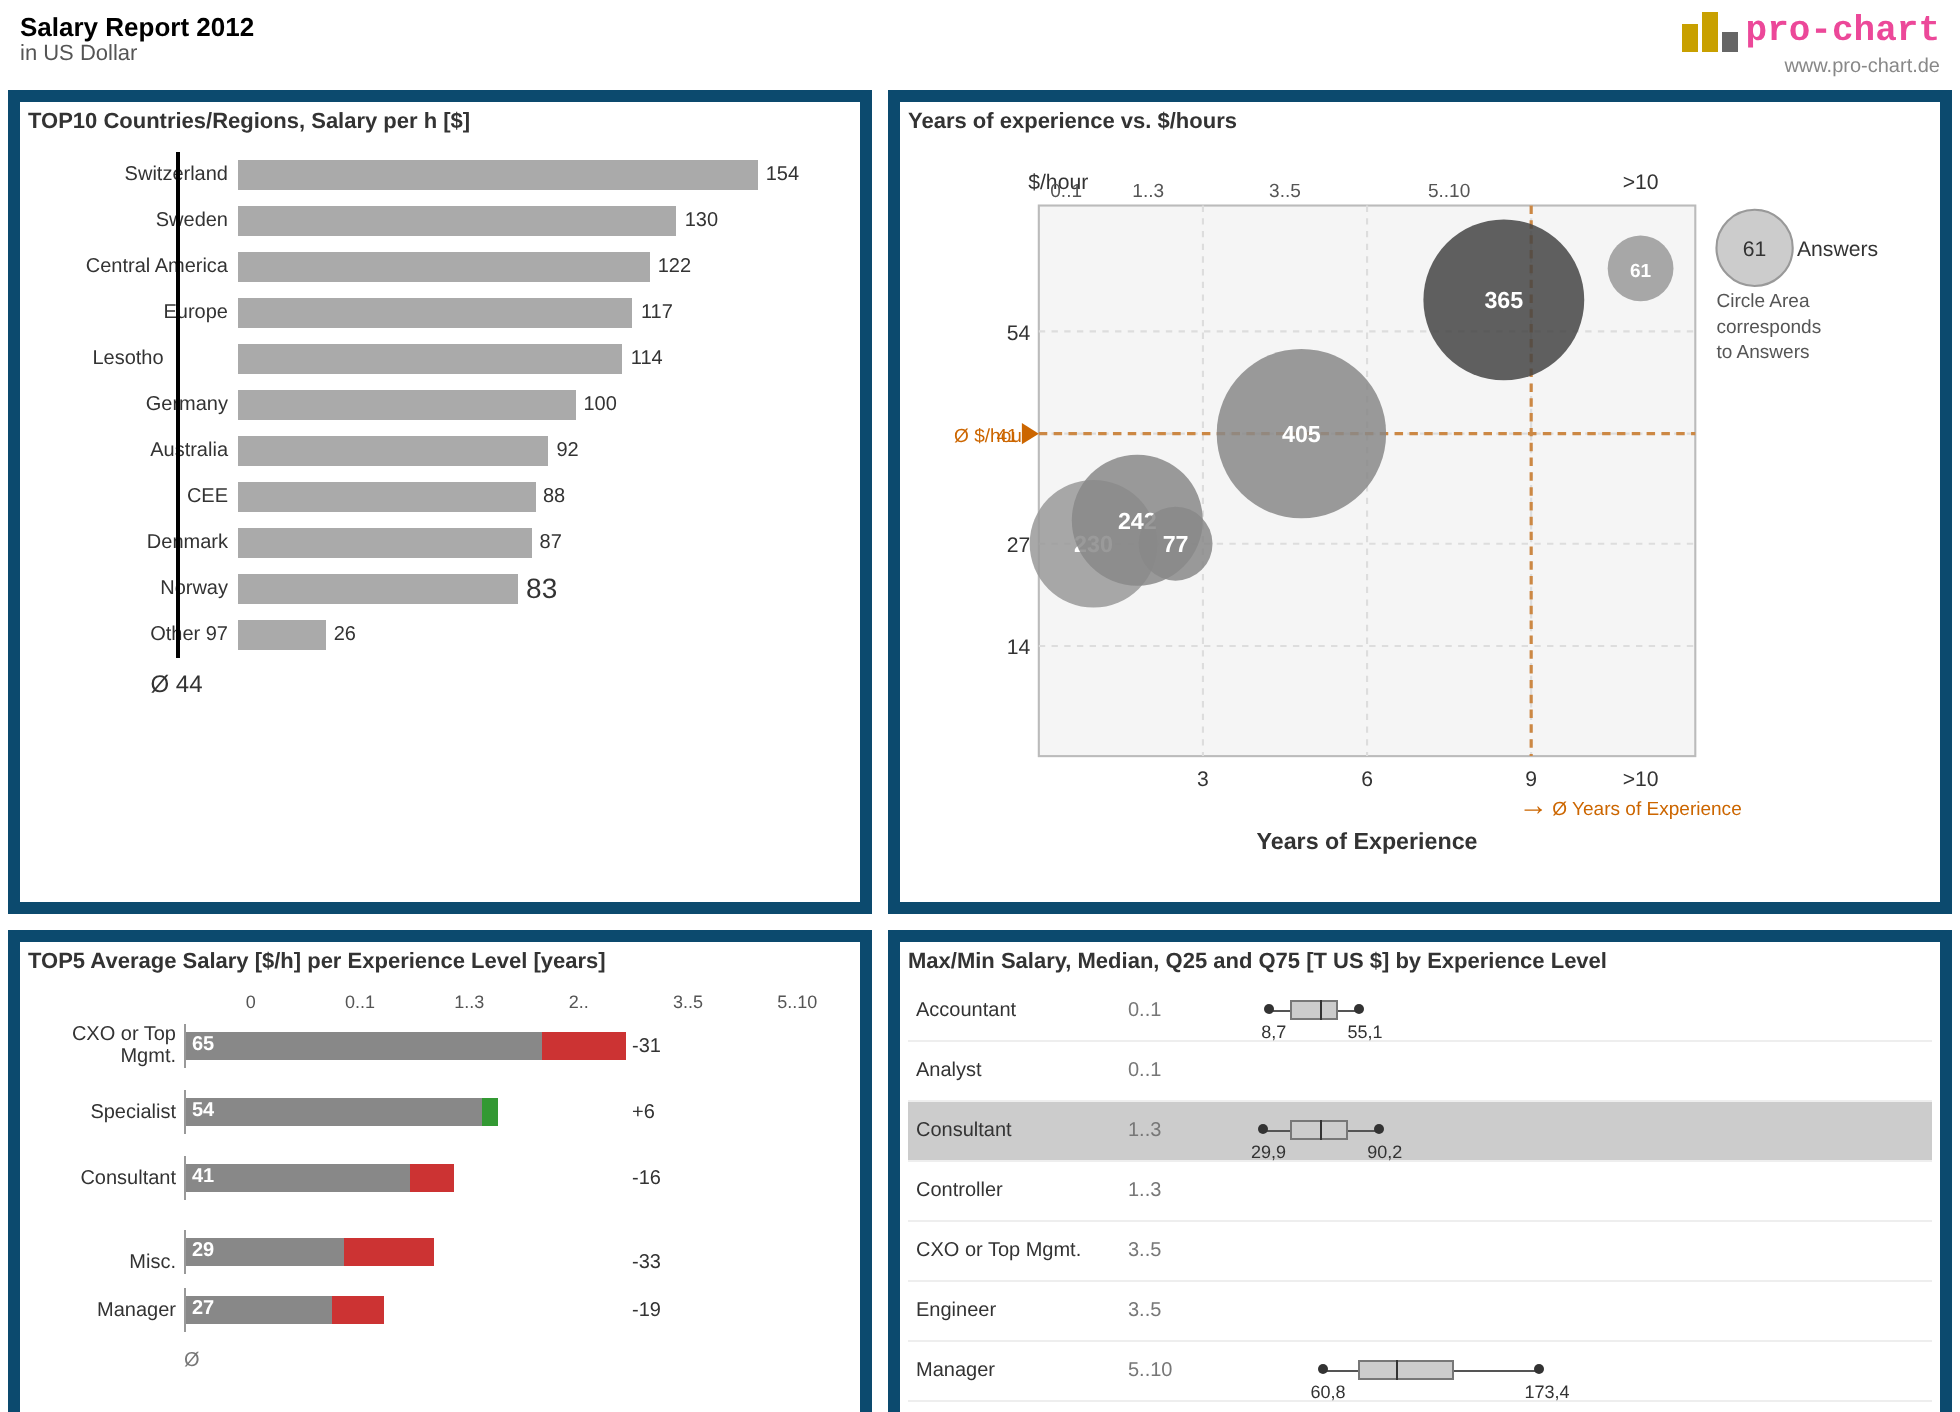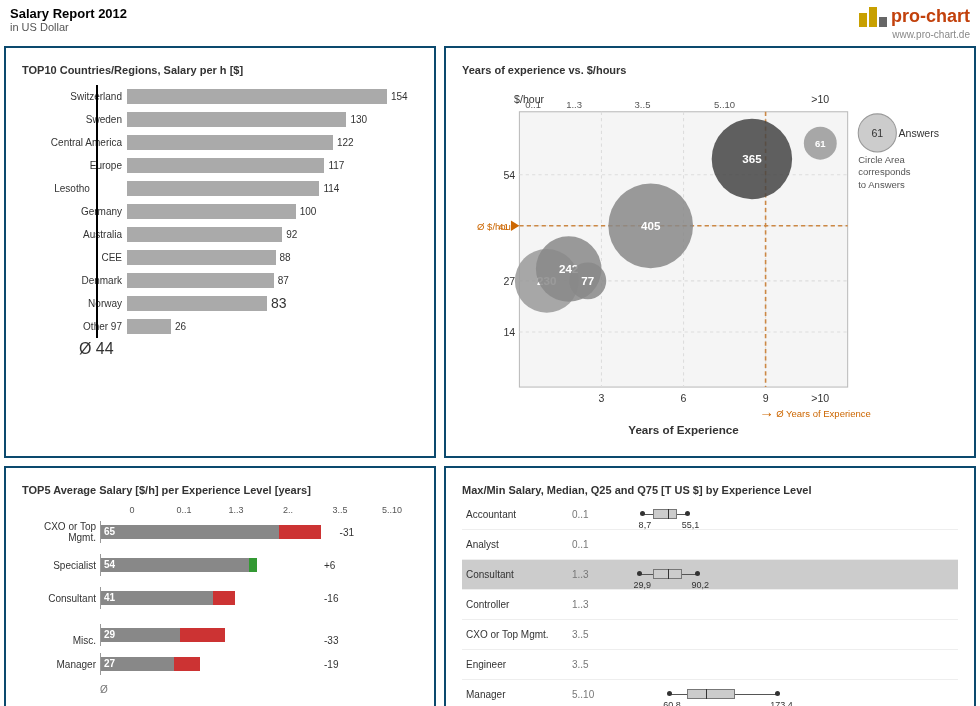--- a/index.html
+++ b/index.html
@@ -2,21 +2,21 @@
 <html><head>
   <meta charset="utf-8">
   <style>
     * { box-sizing: border-box; margin: 0; padding: 0; }
     body { font-family: Arial, sans-serif; font-size: 11px; background: #fff; width: 980px; height: 706px; overflow: hidden; }
     
     .header { padding: 6px 10px 2px 10px; display: flex; justify-content: space-between; align-items: flex-start; }
     
     .main-layout { display: grid; grid-template-columns: 440px 1fr; grid-template-rows: 420px 1fr; width: 980px; }
     
-    .panel { border: 2px solid #0c4a6e; margin: 4px; padding: 16px; position: relative; }
+    .panel { border: 6px solid #0c4a6e; margin: 4px; padding: 4px; position: relative; }
     .panel-title { font-size: 11px; font-weight: bold; margin-bottom: 4px; color: #333; }
     
     
     .top10-panel { grid-column: 1; grid-row: 1; }
     
     
     .scatter-panel { grid-column: 2; grid-row: 1; }
     
     
     .top5-panel { grid-column: 1; grid-row: 2; }
@@ -34,21 +34,21 @@
       <div style="font-size:13px; font-weight:bold;">Salary Report 2012</div>
       <div style="font-size:11px; color:#555;">in US Dollar</div>
     </div>
     <div style="text-align:right;">
       <div style="display:flex; align-items:center; justify-content:flex-end; gap:4px;">
         <div style="display:flex; align-items:flex-end; gap:2px;">
           <div style="width:8px; height:14px; background:#c8a000;"></div>
           <div style="width:8px; height:20px; background:#c8a000;"></div>
           <div style="width:8px; height:10px; background:#666;"></div>
         </div>
-        <span style="font-size:18px; font-weight:bold; color:#c2410c;">pro-chart</span>
+        <span style="font-size:18px; font-weight:bold; color:#ec4899;font-family:Liberation Mono, monospace;">pro-chart</span>
       </div>
       <div style="font-size:10px; color:#888; margin-top:2px;">www.pro-chart.de</div>
     </div>
   </div>
 
   <div class="main-layout">
 
     <div class="panel top10-panel">
       <div class="panel-title">TOP10 Countries/Regions, Salary per h [$]</div>
       <div id="top10-chart" style="position:relative; padding-left:105px; padding-top:5px; padding-bottom:25px;">
@@ -102,21 +102,21 @@
             <div style="position: absolute; left: -105px; width: 100px; text-align: right; font-size: 10px; color: rgb(51, 51, 51);">Norway</div>
             <div style="width: 140.062px; height: 15px; background: rgb(170, 170, 170); position: relative;"></div>
             <div style="font-size: 14px; color: rgb(51, 51, 51); margin-left: 4px;">83</div>
           </div>
           <div style="display: flex; align-items: center; height: 22px; margin-bottom: 1px; position: relative;">
             <div style="position: absolute; left: -105px; width: 100px; text-align: right; font-size: 10px; color: rgb(51, 51, 51);">Other 97</div>
             <div style="width: 43.875px; height: 15px; background: rgb(170, 170, 170); position: relative;"></div>
             <div style="font-size: 10px; color: rgb(51, 51, 51); margin-left: 4px;">26</div>
           </div>
           <div style="position: absolute; left: 74.25px; top: 5px; bottom: 25px; width: 2px; background: rgb(0, 0, 0); z-index: 2;"></div>
-          <div style="position: absolute; left: 74.25px; bottom: 5px; font-size: 16px; color: rgb(51, 51, 51); transform: translateX(-50%);">Ø 44</div>
+          <div style="position: absolute; left: 74.25px; bottom: 5px; font-size: 12px; color: rgb(51, 51, 51); transform: translateX(-50%);">Ø 44</div>
         </div>
     </div>
 
     <div class="panel scatter-panel">
       <div class="panel-title">Years of experience vs. $/hours</div>
       <div style="position:relative; width:100%; height:360px;">
         <svg id="scatter-svg" width="100%" height="360" viewBox="0 0 460 340">
             <rect x="50" y="30" width="310" height="260" fill="#f5f5f5" stroke="#bbb"></rect>
             <line x1="50" x2="360" y1="238" y2="238" stroke="#ddd" stroke-dasharray="3,3"></line>
             <line x1="50" x2="360" y1="189.71428571428572" y2="189.71428571428572" stroke="#ddd" stroke-dasharray="3,3"></line>
@@ -180,21 +180,21 @@
             <span style="flex: 1 1 0%; text-align: center;">5..10</span>
           </div>
           <div style="display: flex; align-items: center; height: 30px; margin-bottom: 3px;">
             <div style="width: 78px; text-align: right; font-size: 10px; color: rgb(51, 51, 51); padding-right: 4px; flex-shrink: 0;">CXO or Top Mgmt.</div>
             <div style="position: relative; width: 220px; height: 22px; flex-shrink: 0;">
               <div style="position: absolute; left: 0px; top: 4px; width: 178.75px; height: 14px; background: rgb(136, 136, 136);"></div>
               <div style="position: absolute; left: 4px; top: 5px; font-size: 10px; color: rgb(255, 255, 255); font-weight: bold;">65</div>
               <div style="position: absolute; left: 178.75px; top: 4px; width: 42.625px; height: 14px; background: rgb(204, 51, 51);"></div>
               <div style="position: absolute; left: 0px; top: 0px; bottom: 0px; width: 1px; background: rgb(153, 153, 153);"></div>
             </div>
-            <div style="font-size: 10px; color: rgb(51, 51, 51); margin-left: 4px; width: 30px; text-align: right;">-31</div>
+            <div style="font-size: 10px; color: rgb(51, 51, 51); margin-left: 4px; width: 30px;">-31</div>
           </div>
           <div style="display: flex; align-items: center; height: 30px; margin-bottom: 3px;">
             <div style="width: 78px; text-align: right; font-size: 10px; color: rgb(51, 51, 51); padding-right: 4px; flex-shrink: 0;">Specialist</div>
             <div style="position: relative; width: 220px; height: 22px; flex-shrink: 0;">
               <div style="position: absolute; left: 0px; top: 4px; width: 148.5px; height: 14px; background: rgb(136, 136, 136);"></div>
               <div style="position: absolute; left: 4px; top: 5px; font-size: 10px; color: rgb(255, 255, 255); font-weight: bold;">54</div>
               <div style="position: absolute; left: 148.5px; top: 4px; width: 8.25px; height: 14px; background: rgb(51, 153, 51);"></div>
               <div style="position: absolute; left: 0px; top: 0px; bottom: 0px; width: 1px; background: rgb(153, 153, 153);"></div>
             </div>
             <div style="font-size: 10px; color: rgb(51, 51, 51); margin-left: 4px; width: 30px;">+6</div>

